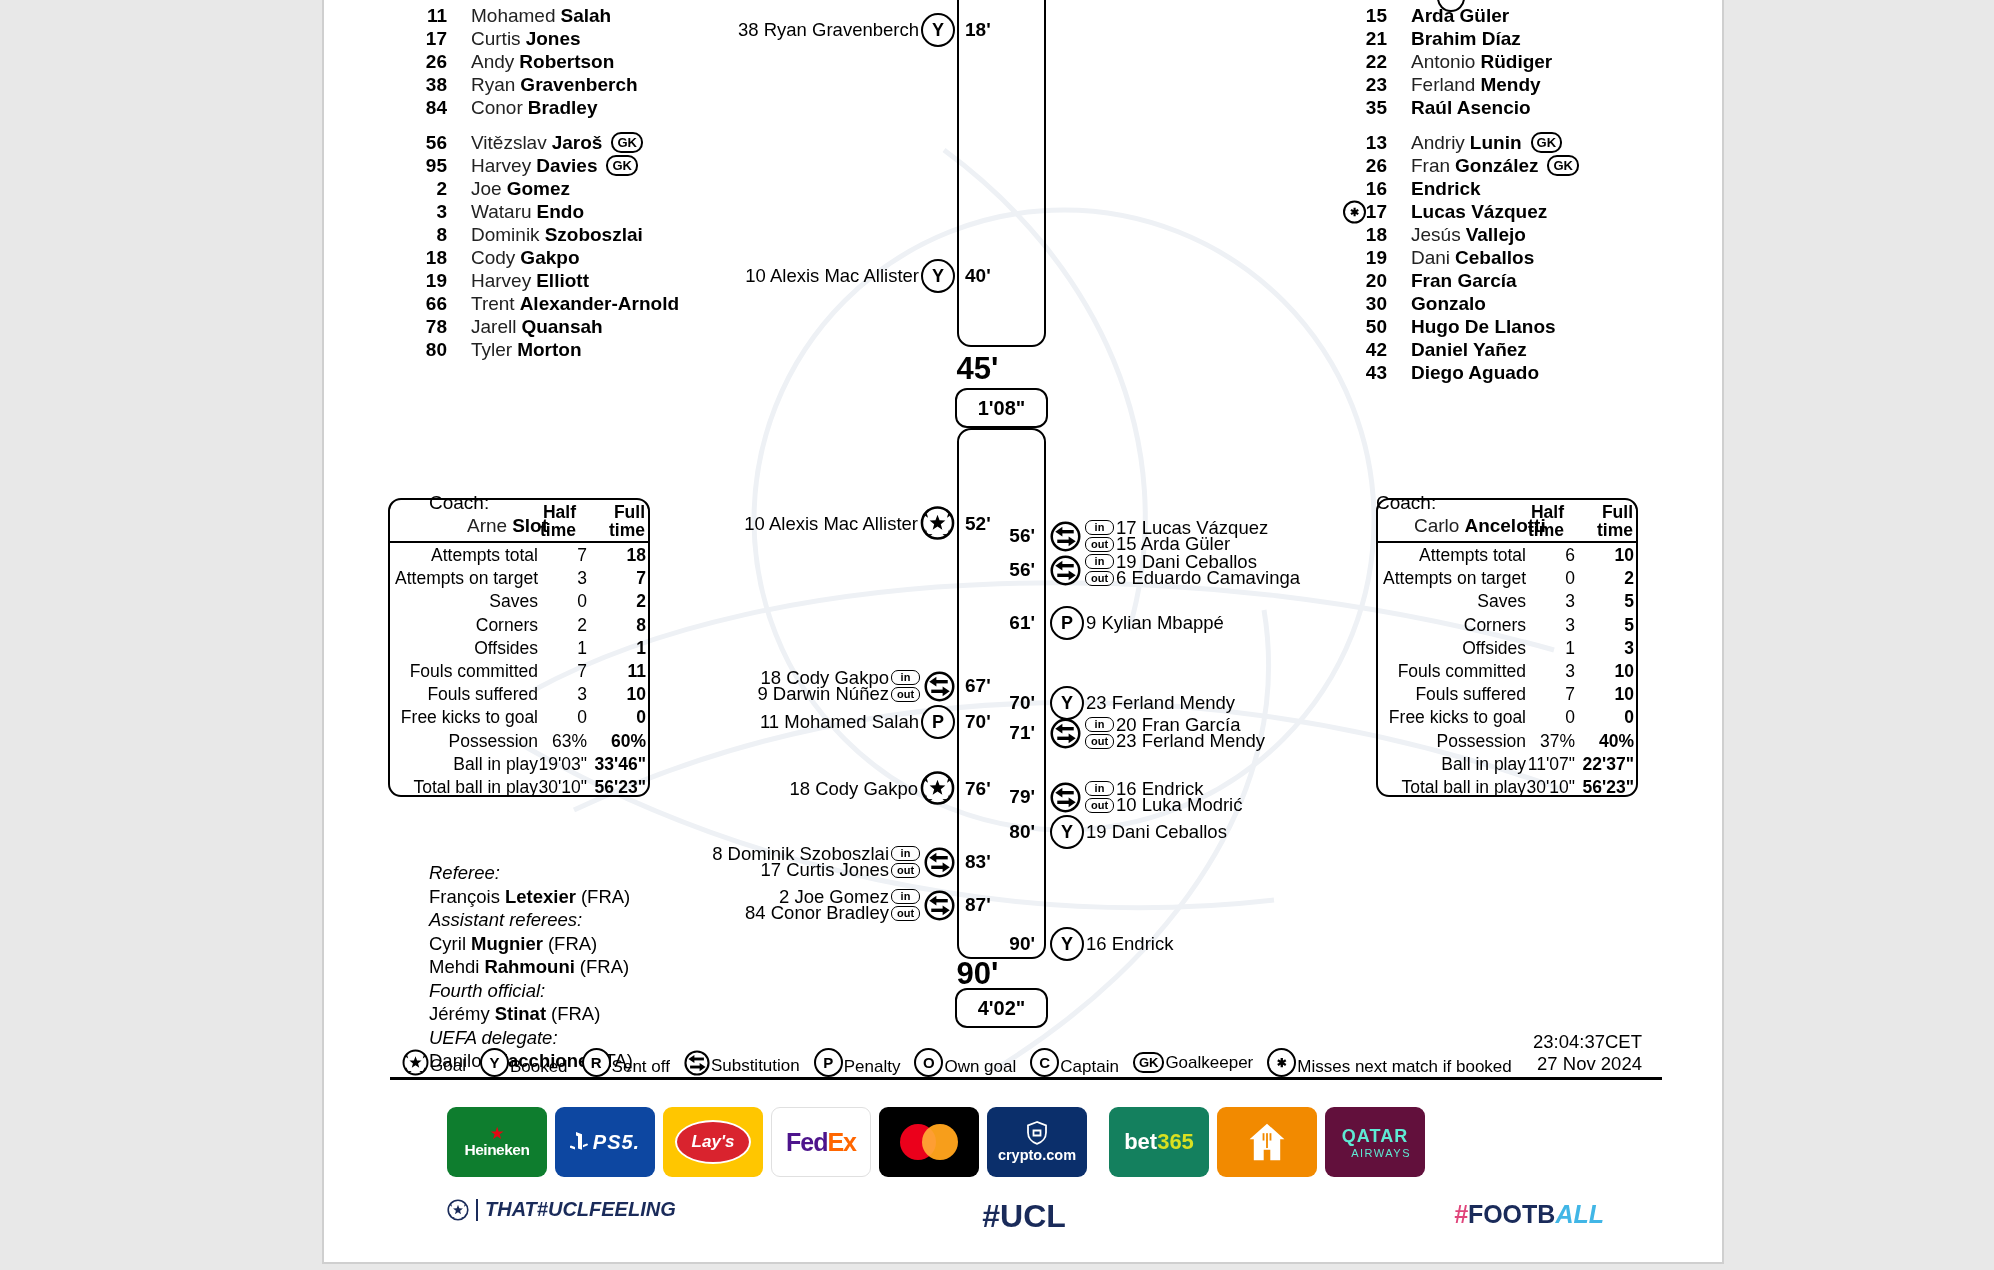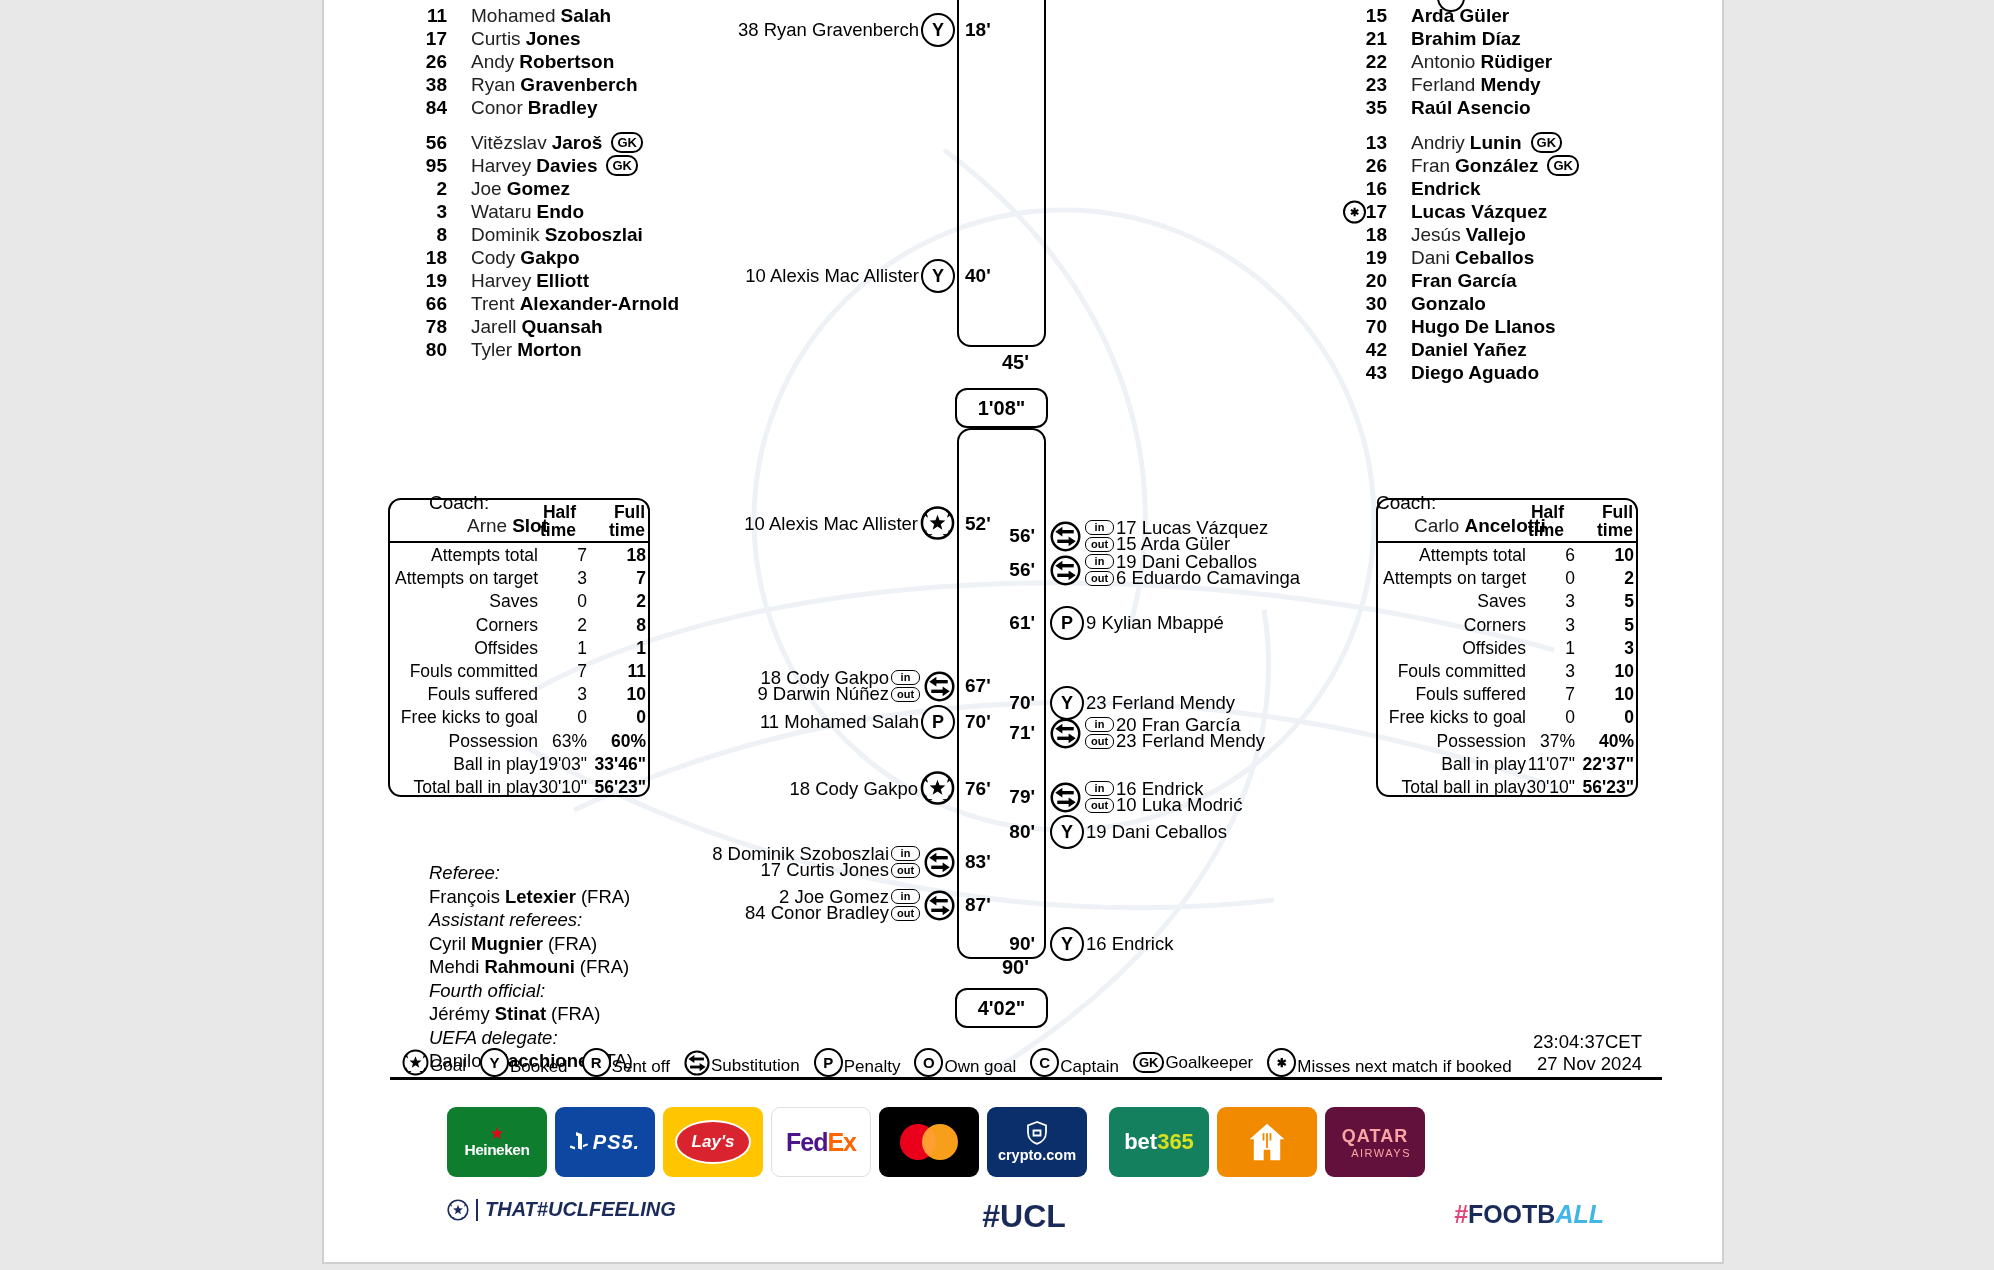--- a/index.html
+++ b/index.html
@@ -23,21 +23,21 @@
          display:inline-flex;align-items:center;justify-content:center;}
   
   .coach{position:absolute;font-size:19px;line-height:23px;margin-top:48px;}
   .coach .cname{margin-left:38px;}
   .offblock{position:absolute;font-size:18.5px;line-height:23.5px;}
   .off-label{font-style:italic;}
   .off-first{margin-right:5px;}
   .off-last{font-weight:bold;margin-right:5px;}
   
   .bar{position:absolute;left:633px;width:85px;border:2.5px solid #000;border-radius:14px;background:#fff0;}
-  .half-lab{position:absolute;left:619px;width:145px;text-align:center;font-size:20px;font-weight:bold;}
+  .half-lab{position:absolute;left:581px;width:145px;text-align:center;font-size:31px;font-weight:bold;}
   .addbox{position:absolute;left:631px;width:89px;height:36px;border:2.5px solid #000;border-radius:12px;
           display:flex;align-items:center;justify-content:center;font-size:20px;font-weight:bold;background:#fff;}
   .ev{position:absolute;display:flex;align-items:center;transform:translateY(-50%);white-space:nowrap;}
   .ev.left{right:765px;}
   .ev.right{left:724px;}
   .ev .nm{font-size:18.5px;}
   .ev.left .nm{text-align:right;}
   .ev .lines{display:flex;flex-direction:column;line-height:16px;}
   .ev.left .lines{align-items:flex-end;}
   .ev .min{position:absolute;font-weight:bold;font-size:19px;}
@@ -89,21 +89,21 @@
   .t-fedex .ex{color:#ff6600;font-size:25px;font-weight:bold;letter-spacing:-1px;}
   .t-mc{background:#000;flex-direction:row;}
   .t-mc .c1{width:36px;height:36px;border-radius:50%;background:#eb001b;}
   .t-mc .c2{width:36px;height:36px;border-radius:50%;background:#f79e1b;margin-left:-14px;mix-blend-mode:screen;}
   .t-crypto{background:#0b2f6b;color:#fff;gap:2px;}
   .t-crypto .cl{font-size:14.5px;font-weight:bold;}
   .t-bet{background:#14805e;flex-direction:row;margin-left:14px;}
   .t-bet .b1{color:#fff;font-size:22px;font-weight:bold;}
   .t-bet .b2{color:#d9e021;font-size:22px;font-weight:bold;}
   .t-je{background:#f28a00;}
-  .t-qatar{background:#62103c;color:#fca5a5;align-items:center;}
+  .t-qatar{background:#62103c;color:#5eead4;align-items:center;}
   .t-qatar .q1{font-size:18px;letter-spacing:1px;font-weight:bold;}
   .t-qatar .q2{font-size:11px;letter-spacing:1.5px;align-self:flex-end;margin-right:14px;}
   
   .f-left{position:absolute;left:123px;top:1198px;display:flex;align-items:center;gap:7px;color:#1a2b5a;}
   .f-left .divider{width:2px;height:22px;background:#1a2b5a;}
   .f-left .tuf{font-size:20px;font-weight:bold;font-style:italic;letter-spacing:0px;}
   .f-ucl{position:absolute;left:625px;top:1198px;width:150px;text-align:center;font-size:32px;font-weight:bold;color:#1a2b5a;}
   .f-fb{position:absolute;right:118px;top:1200px;font-size:25px;font-weight:bold;font-style:italic;white-space:nowrap;}
   .f-fb .h{color:#e0457b;}
   .f-fb .m{color:#1a2b5a;font-style:normal;}
@@ -431,21 +431,21 @@
 
         <span class="pnum">30</span>
         <span class="pname">
           <span class="plast">Gonzalo</span>
         </span>
 
       </div>
 
       <div class="prow">
 
-        <span class="pnum">70</span>
+        <span class="pnum">50</span>
         <span class="pname">
           <span class="plast">Hugo De Llanos</span>
         </span>
 
       </div>
 
       <div class="prow">
 
         <span class="pnum">42</span>
         <span class="pname">

